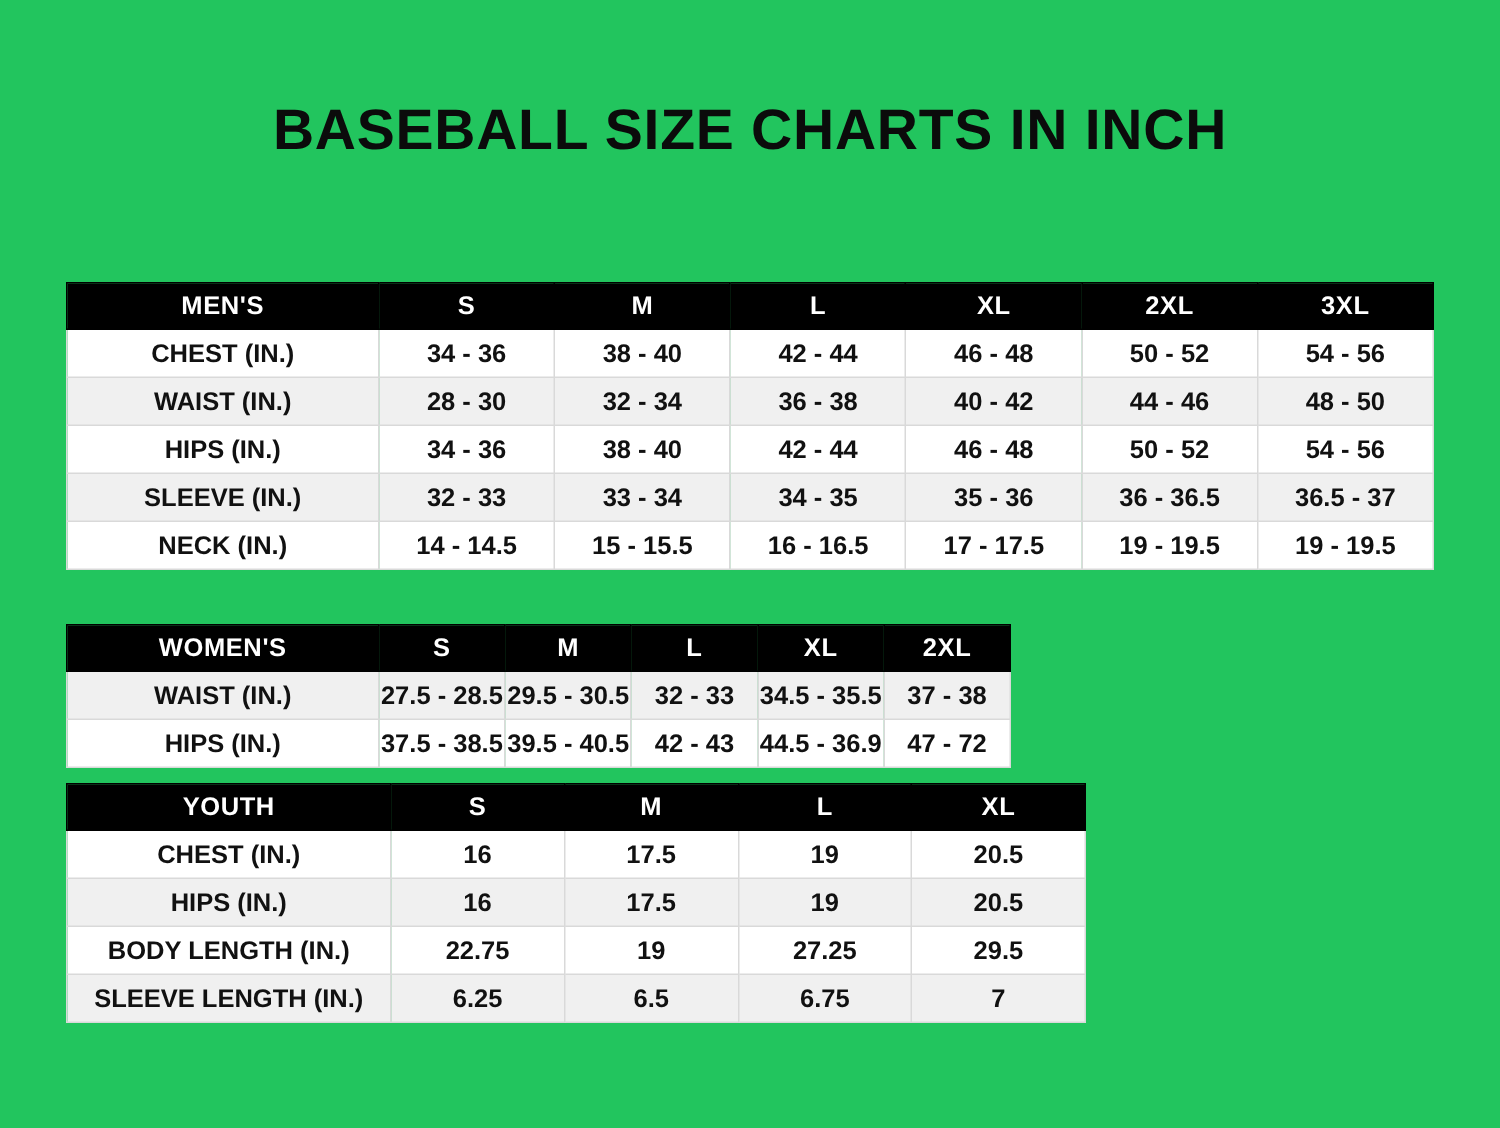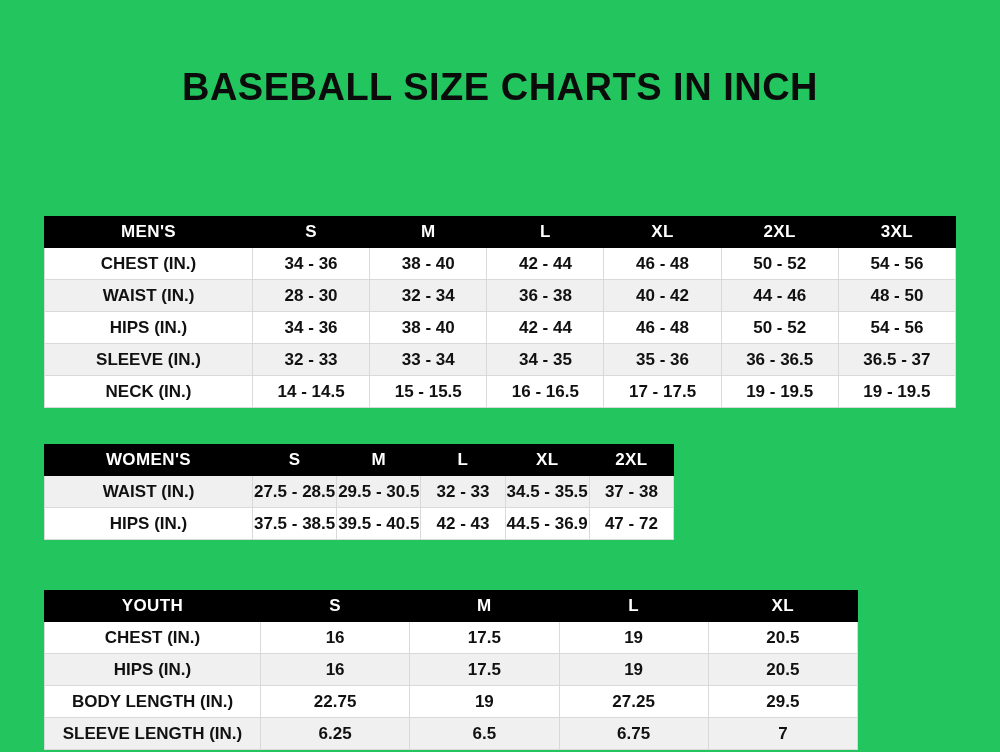--- a/index.html
+++ b/index.html
@@ -29,21 +29,20 @@
     font-size: 38px;
     font-weight: bold;
     letter-spacing: 0.5px;
     color: #0b0b0b;
   }
 
   .chart {
     position: absolute;
     border-collapse: collapse;
     table-layout: fixed;
-    margin-top: 28px;
   }
   .chart td, .chart th {
     border: 1px solid #ffffff;
     text-align: center;
     font-size: 17px;
     font-weight: bold;
     height: 31px;
     padding: 0;
     color: #111111;
     background: #ffffff;
@@ -70,21 +69,21 @@
     font-size: 17px;
     font-weight: bold;
   }
   .chart tbody td {
     border: 1px solid #d9d9d9;
   }
 
   
   #mens-chart   { top: 188px; left: 44px;  width: 912px; }
   #womens-chart { top: 416px; left: 44px;  width: 630px; }
-  #youth-chart  { top: 562px; left: 44px;  width: 814px; border-radius: 30px; }
+  #youth-chart  { top: 522px; left: 44px;  width: 680px; border-radius: 30px; }
 
   #mens-chart col.lbl   { width: 208px; }
   #womens-chart col.lbl { width: 208px; }
   #youth-chart col.lbl  { width: 216px; }
 </style>
 </head>
 <body>
 
 <div class="page">
 

